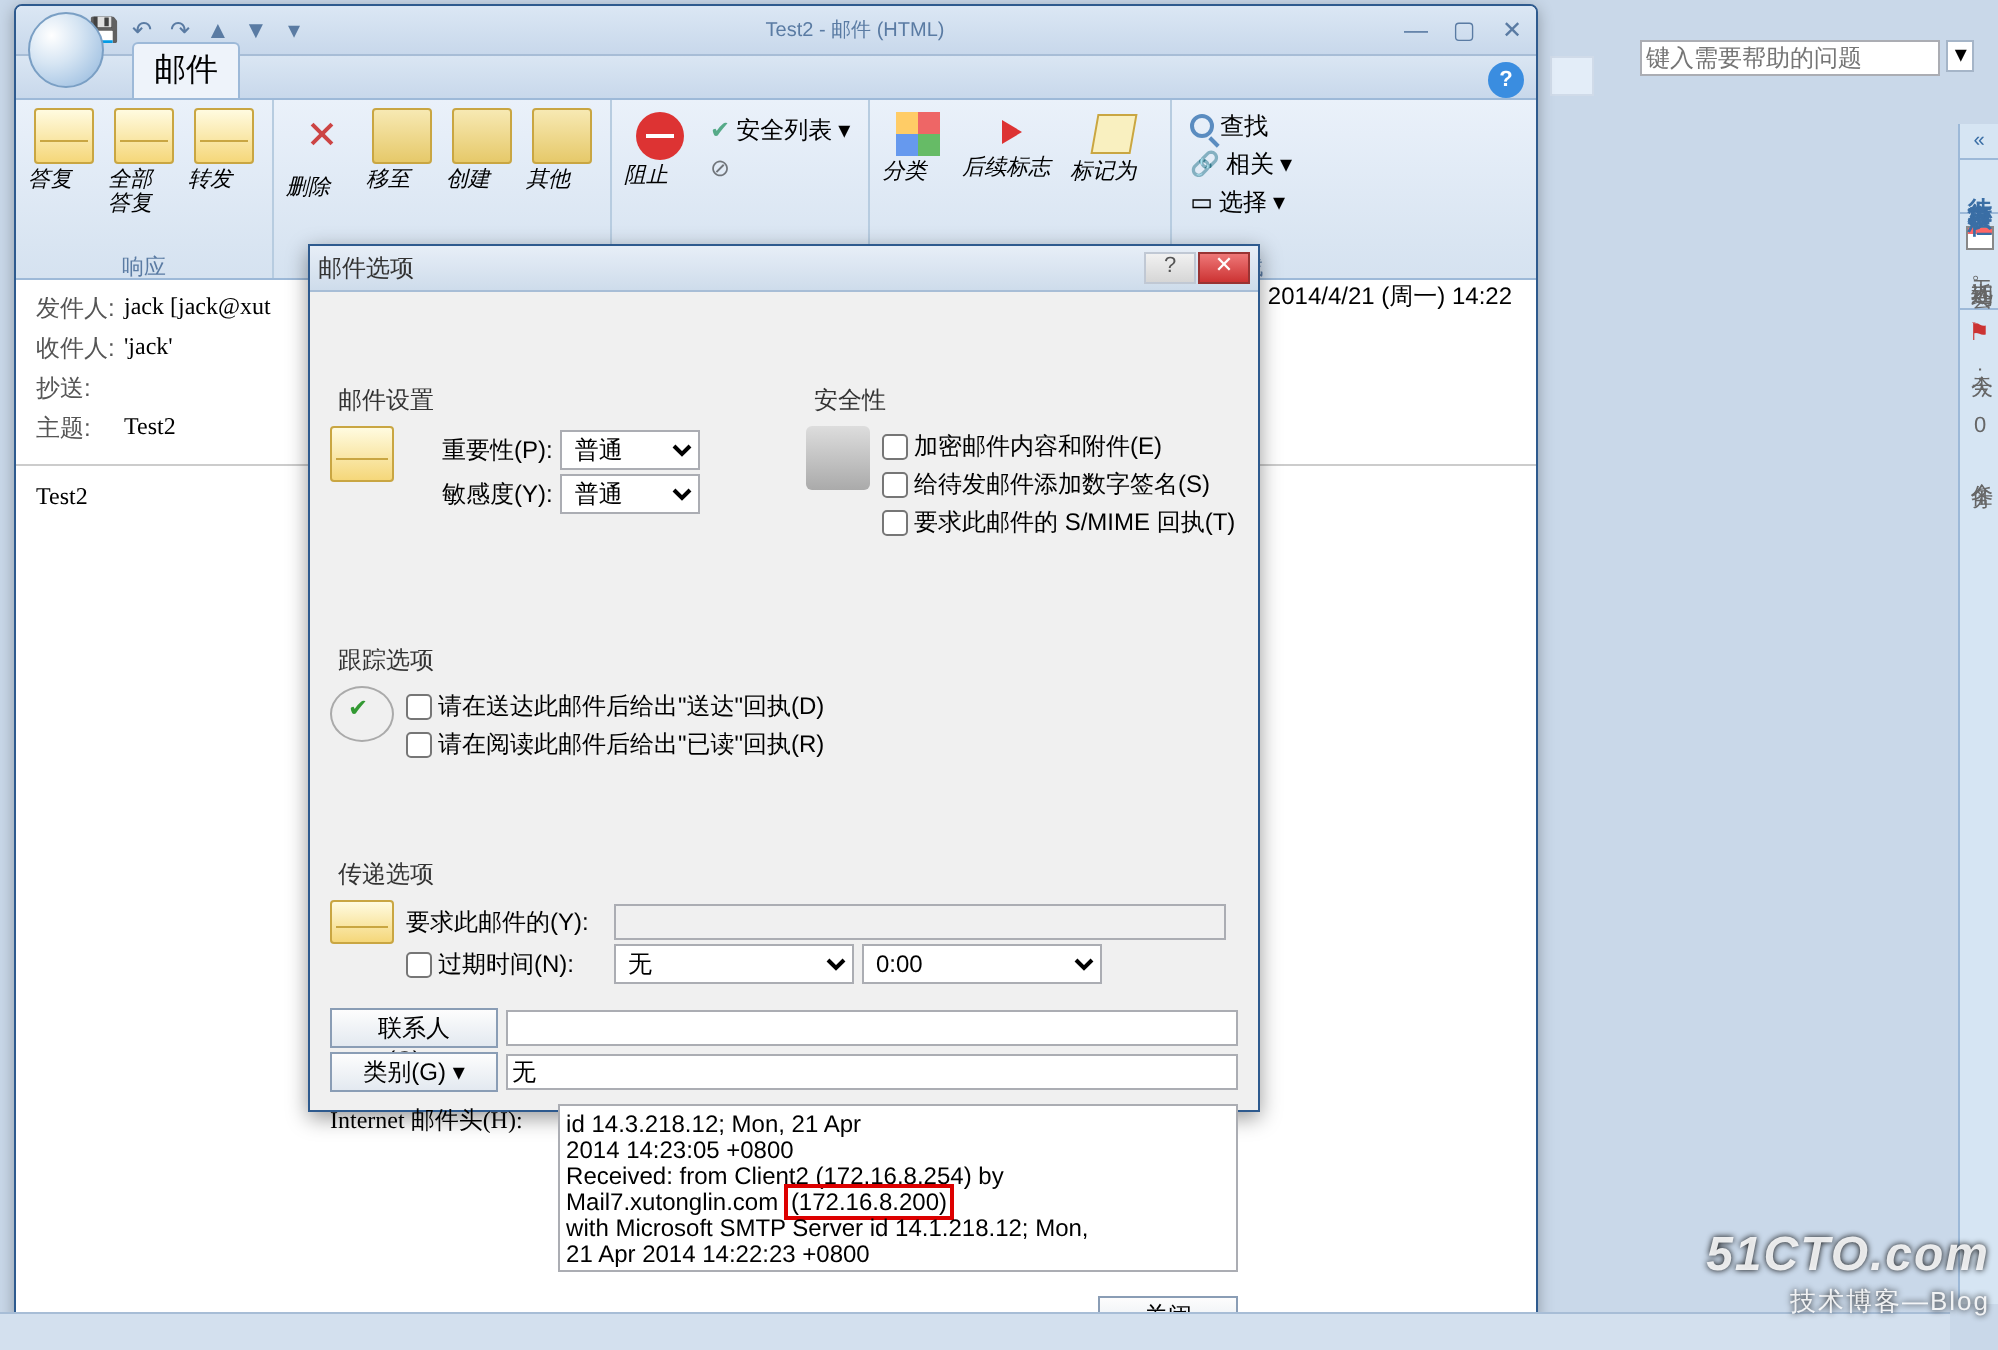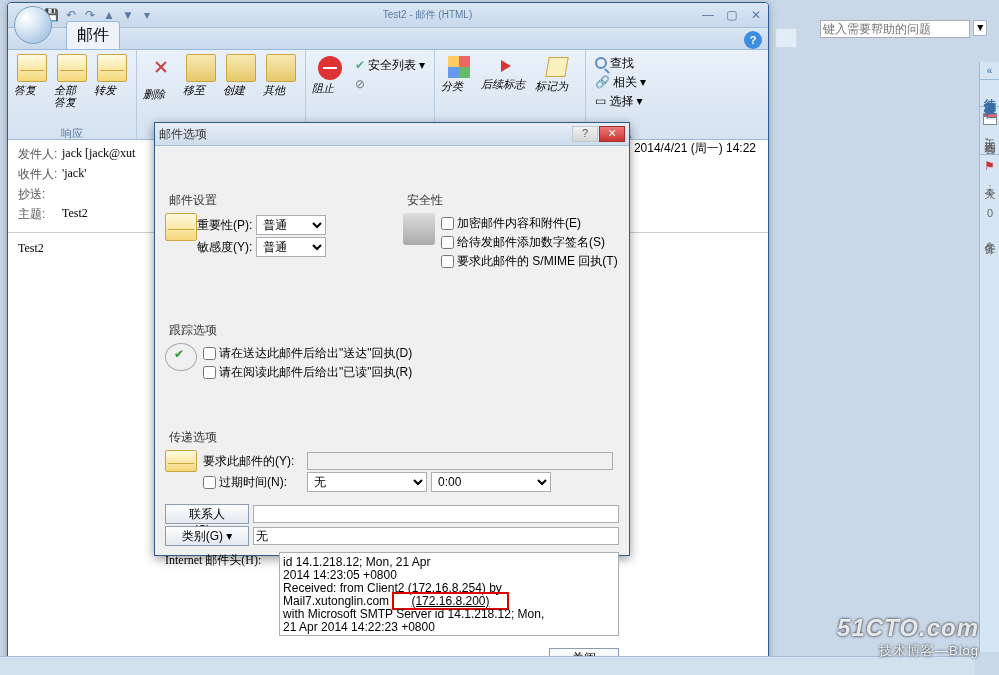--- a/index.html
+++ b/index.html
@@ -70,27 +70,27 @@
 fieldset { border: 1px solid #ccc; margin-bottom: 4px; padding: 4px 6px 6px; position: relative; }
 fieldset.noborder { border: none; border-top: none; padding-left: 0; margin-top: 40px; }
 legend { padding: 0 4px; color: #333; }
 .frow { display: flex; align-items: center; margin: 2px 0; gap: 4px; }
 .frow label { white-space: nowrap; }
 select, input[type=text] { border: 1px solid #abadb3; height: 18px; font-size: 12px; padding: 0 2px; background: #fff; }
 select { height: 20px; }
 input[type=checkbox] { margin-right: 3px; vertical-align: middle; }
 .btn { border: 1px solid #8a9db5; background: linear-gradient(#fdfdfd,#e3e9f0); padding: 1px 10px; height: 20px; font-size: 12px; }
 .headers-box { width: 370px; height: 84px; border: 1px solid #abadb3; background: #fff; padding: 3px; font-family: "SimSun", monospace; font-size: 11px; overflow: hidden; line-height: 13px; }
-.redbox { border: 2px solid #d00; padding: 0 17px; display: inline; text-decoration: underline; }
+.redbox { border: 2px solid #d00; padding: 0 1px; display: inline; }
 
 .dlg-foot { display: flex; justify-content: flex-end; padding: 4px 10px 8px; }
 .dlg-foot .btn { width: 70px; }
 
 
-.wm { position: absolute; right: 20px; bottom: 15px; color: rgba(255,255,255,0.88); text-shadow: 0 0 3px #000; font-family: Arial; text-align: right; }
+.wm { position: absolute; right: 4px; bottom: 15px; color: rgba(255,255,255,0.88); text-shadow: 0 0 3px #000; font-family: Arial; text-align: right; }
 .wm .big { font-size: 24px; font-weight: 900; font-style: italic; letter-spacing: 1px; }
 .wm .sm { font-size: 13px; letter-spacing: 1px; }
 
 
 .bottom { position: absolute; left: 0; bottom: 0; width: 975px; height: 19px; background: #d3e0ee; border-top: 1px solid #a7bdd6; }
 
 
 .ic-env { background: linear-gradient(#fffbe0, #f5d77a); border: 1px solid #c9a642; border-radius: 2px; position: relative; }
 .ic-env::after { content:""; position:absolute; left:2px; right:2px; top:2px; height:50%; border-bottom:1px solid #c9a642; }
 .ic-x { width:18px; height:18px; position:relative; }
@@ -283,21 +283,21 @@
     <div class="btns">
       <span class="h">?</span>
       <span class="x">✕</span>
     </div>
   </div>
 
   <div class="dlg-body">
     <div style="display:flex; gap:28px;">
       <fieldset class="noborder" style="flex:0 0 210px">
         <legend>邮件设置</legend>
-        <div style="display:flex; gap:0">
+        <div style="display:flex; gap:24px">
           <div class="icon ic-env" style="width:32px;height:28px"></div>
           <div>
             <div class="frow">
                 <label>重要性(P):</label>
               <select style="width:70px"><option>普通</option></select>
               </div>
             <div class="frow">
                 <label>敏感度(Y):</label>
               <select style="width:70px"><option>普通</option></select>
               </div>
@@ -364,21 +364,21 @@
       <input type="text" style="flex: 1 1 0%;">
     </div>
     <div class="frow">
       <button class="btn" style="width:84px"><span>类别(G)</span> ▾</button>
       <input type="text" style="flex: 1 1 0%;" value="无">
     </div>
 
     <div class="frow" style="align-items:flex-start;margin-top:6px">
       <div style="width:120px;font-family:SimSun">Internet 邮件头(H):</div>
       <div class="headers-box">
-        <div>id 14.1.218.12; Mon, 21 Apr</div>
+        <div>id 14.3.218.12; Mon, 21 Apr</div>
         <div>2014 14:23:05 +0800</div>
         <div>Received: from Client2 (172.16.8.254) by</div>
         <div><span>Mail7.xutonglin.com </span><span class="redbox">(172.16.8.200)</span></div>
         <div> with Microsoft SMTP Server id 14.1.218.12; Mon,</div>
         <div>21 Apr 2014 14:22:23 +0800</div>
         <div>From: jack &lt;jack@xutonglin.com&gt;</div>
       </div>
     </div>
   </div>
 

